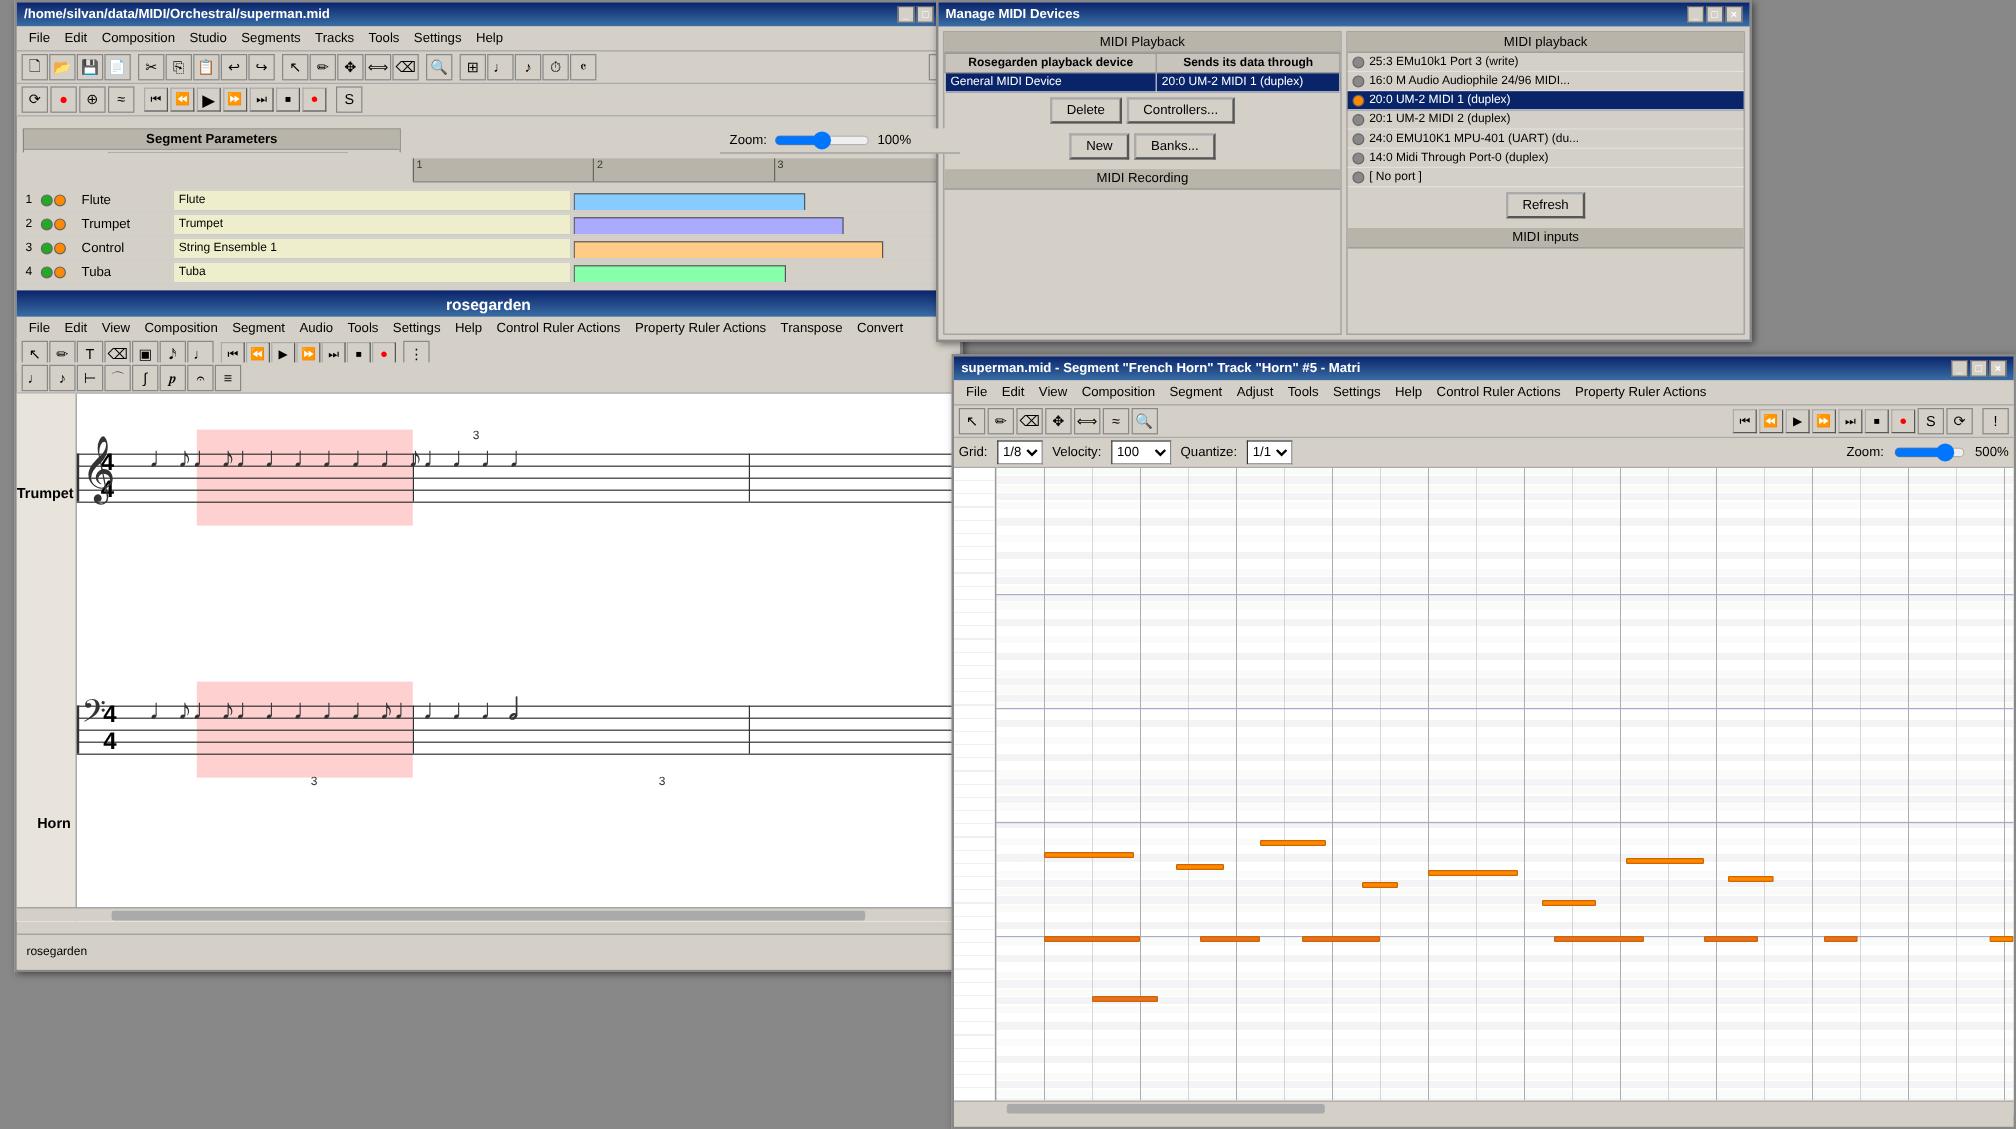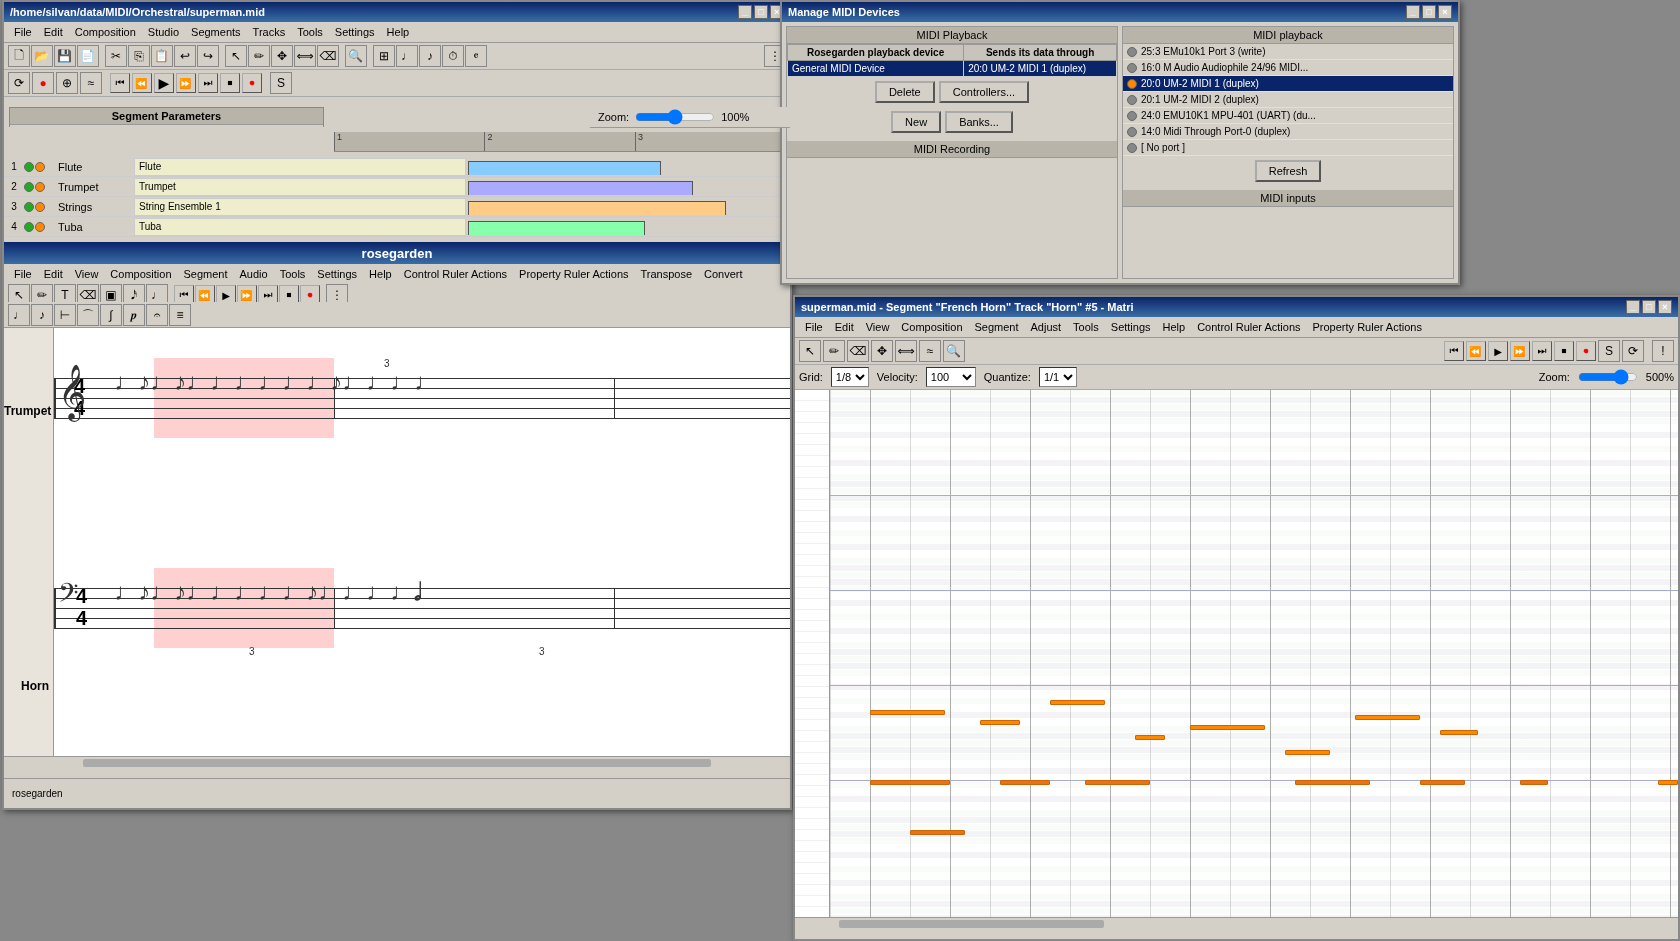--- a/index.html
+++ b/index.html
@@ -41,21 +41,21 @@
       border-bottom: 1px solid #999;
     }
     .menu-item {
       padding: 2px 6px;
       cursor: pointer;
       white-space: nowrap;
     }
 
     
     #main-window {
-      left: 2px; top: 0;
+      left: 12px; top: 0;
       width: 790px;
       height: 810px;
     }
 
     
     .toolbar {
       background: #d4d0c8;
       display: flex;
       align-items: center;
       padding: 2px 4px;
@@ -488,21 +488,21 @@
         <div style="flex:1; height:16px; position:relative; margin-left:2px; overflow:hidden">
           <div class="seg-block seg-trumpet" style="left:0; width:70%"></div>
         </div>
       </div>
       <div class="track-header-row">
         <span class="track-num">3</span>
         <div class="track-btns">
           <div class="track-circle green"></div>
           <div class="track-circle orange"></div>
         </div>
-        <span class="track-name">Strings</span>
+        <span class="track-name">Control</span>
         <div class="track-instrument">String Ensemble 1</div>
         <div style="flex:1; height:16px; position:relative; margin-left:2px; overflow:hidden">
           <div class="seg-block seg-strings" style="left:0; width:80%"></div>
         </div>
       </div>
       <div class="track-header-row">
         <span class="track-num">4</span>
         <div class="track-btns">
           <div class="track-circle green"></div>
           <div class="track-circle orange"></div>

